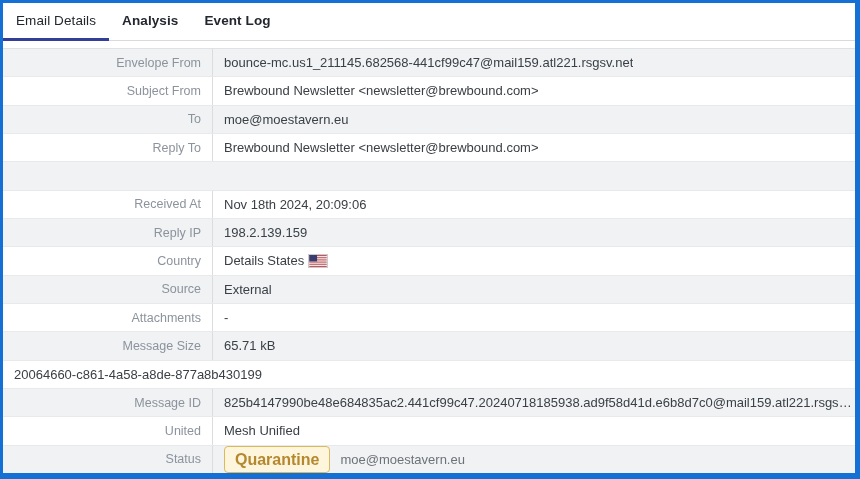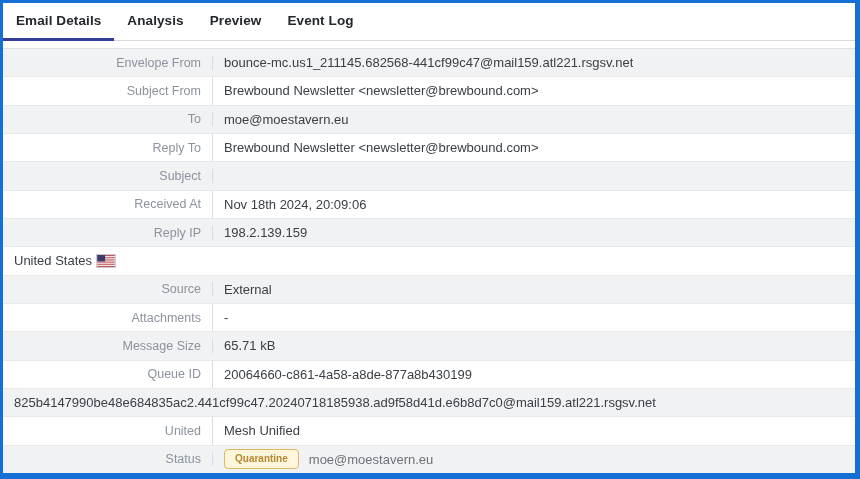--- a/index.html
+++ b/index.html
@@ -30,37 +30,37 @@
   }
   .tab{
     display:flex;align-items:center;
     padding:0 13px;
     font-size:13.5px;font-weight:700;color:#23272e;
     border-bottom:3px solid transparent;
     margin-bottom:-1px;
     cursor:pointer;
     letter-spacing:.1px;
   }
-  .tab.active{font-weight:700;border-bottom-color:var(--active_tab_underline);}
+  .tab.active{font-weight:400;border-bottom-color:var(--active_tab_underline);}
   
   .gap{height:7px;flex:0 0 7px;}
   .table{
     flex:1;
     border-top:1px solid #dfe2e5;
     display:flex;flex-direction:column;
   }
   .row{
     display:flex;align-items:stretch;
     flex:1;
     border-bottom:1px solid #e7e9eb;
     background:#fff;
     min-height:0;
   }
   .row:last-child{border-bottom:none;}
-  .row.striped{background:var(--stripe_bg);align-items:center;}
+  .row.striped{background:var(--stripe_bg);}
   .cell-label{
     width:210px;flex:0 0 210px;
     display:flex;align-items:center;justify-content:flex-end;
     padding-right:11px;
     color:#8c939c;font-size:12.5px;
     border-right:1px solid #dadde0;
     white-space:nowrap;
   }
   .cell-value{
     flex:1;
@@ -68,21 +68,21 @@
     padding-left:11px;
     color:#3b4046;font-size:13px;
     white-space:nowrap;overflow:hidden;
   }
   .cell-value .val{overflow:hidden;text-overflow:ellipsis;}
   .cell-value .val.muted{color:#6d7278;}
   .badge{
     display:inline-block;
     padding:3px 10px;
     margin-right:10px;
-    font-size:10px;font-weight:700;
+    font-size:16px;font-weight:700;
     color:var(--badge_text);
     background:var(--badge_bg);
     border:1.5px solid var(--badge_border);
     border-radius:4px;
     line-height:1.2;
   }
   .flag{
     display:inline-flex;align-items:center;
     margin-left:5px;
     line-height:0;
@@ -94,23 +94,20 @@
 
 <div class="frame">
   <div class="tabbar" id="tabbar">
       <div class="tab active">
     <span>Email Details</span>
   </div>
       <div class="tab">
     <span>Analysis</span>
   </div>
       <div class="tab">
-    <span>Preview</span>
-  </div>
-      <div class="tab">
     <span>Event Log</span>
   </div>
     </div>
   <div class="gap"></div>
   <div class="table" id="table">
       <div class="row striped">
     <div class="cell-label">Envelope From</div>
     <div class="cell-value">
 
       <span class="val">bounce-mc.us1_211145.682568-441cf99c47@mail159.atl221.rsgsv.net</span>
@@ -135,42 +132,42 @@
   </div>
       <div class="row">
     <div class="cell-label">Reply To</div>
     <div class="cell-value">
 
       <span class="val">Brewbound Newsletter &lt;newsletter@brewbound.com&gt;</span>
 
     </div>
   </div>
       <div class="row striped">
-    <div class="cell-label">Subject</div>
   </div>
       <div class="row">
     <div class="cell-label">Received At</div>
     <div class="cell-value">
 
       <span class="val">Nov 18th 2024, 20:09:06</span>
 
     </div>
   </div>
       <div class="row striped">
     <div class="cell-label">Reply IP</div>
     <div class="cell-value">
 
       <span class="val">198.2.139.159</span>
 
     </div>
   </div>
       <div class="row">
-    <div class="cell-value">
-
-      <span class="val">United States</span>
+    <div class="cell-label">Country</div>
+    <div class="cell-value">
+
+      <span class="val">Details States</span>
       <span class="flag">
         <svg width="18" height="12" viewBox="0 0 19 13" aria-hidden="true">
           <rect width="19" height="13" fill="#ffffff"></rect>
           <g fill="#b94a4e">
             <rect y="0" width="19" height="1"></rect>
                 <rect y="2" width="19" height="1"></rect>
             <rect y="4" width="19" height="1"></rect>
                 <rect y="6" width="19" height="1"></rect>
             <rect y="8" width="19" height="1"></rect>
                 <rect y="10" width="19" height="1"></rect>
@@ -199,28 +196,28 @@
   </div>
       <div class="row striped">
     <div class="cell-label">Message Size</div>
     <div class="cell-value">
 
       <span class="val">65.71 kB</span>
 
     </div>
   </div>
       <div class="row">
-    <div class="cell-label">Queue ID</div>
     <div class="cell-value">
 
       <span class="val">20064660-c861-4a58-a8de-877a8b430199</span>
 
     </div>
   </div>
       <div class="row striped">
+    <div class="cell-label">Message ID</div>
     <div class="cell-value">
 
       <span class="val">825b4147990be48e684835ac2.441cf99c47.20240718185938.ad9f58d41d.e6b8d7c0@mail159.atl221.rsgsv.net</span>
 
     </div>
   </div>
       <div class="row">
     <div class="cell-label">United</div>
     <div class="cell-value">
 

